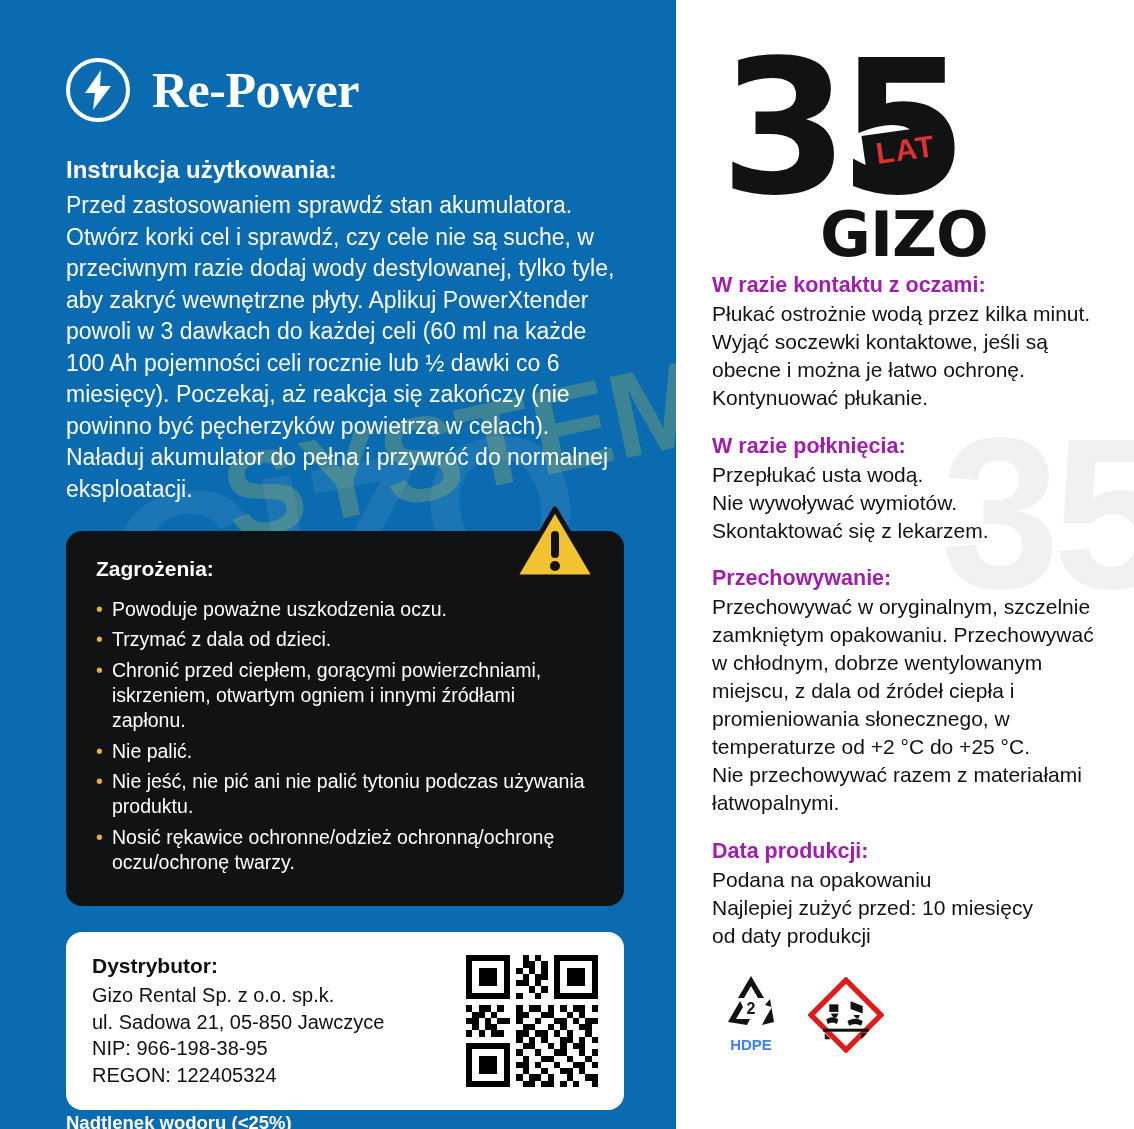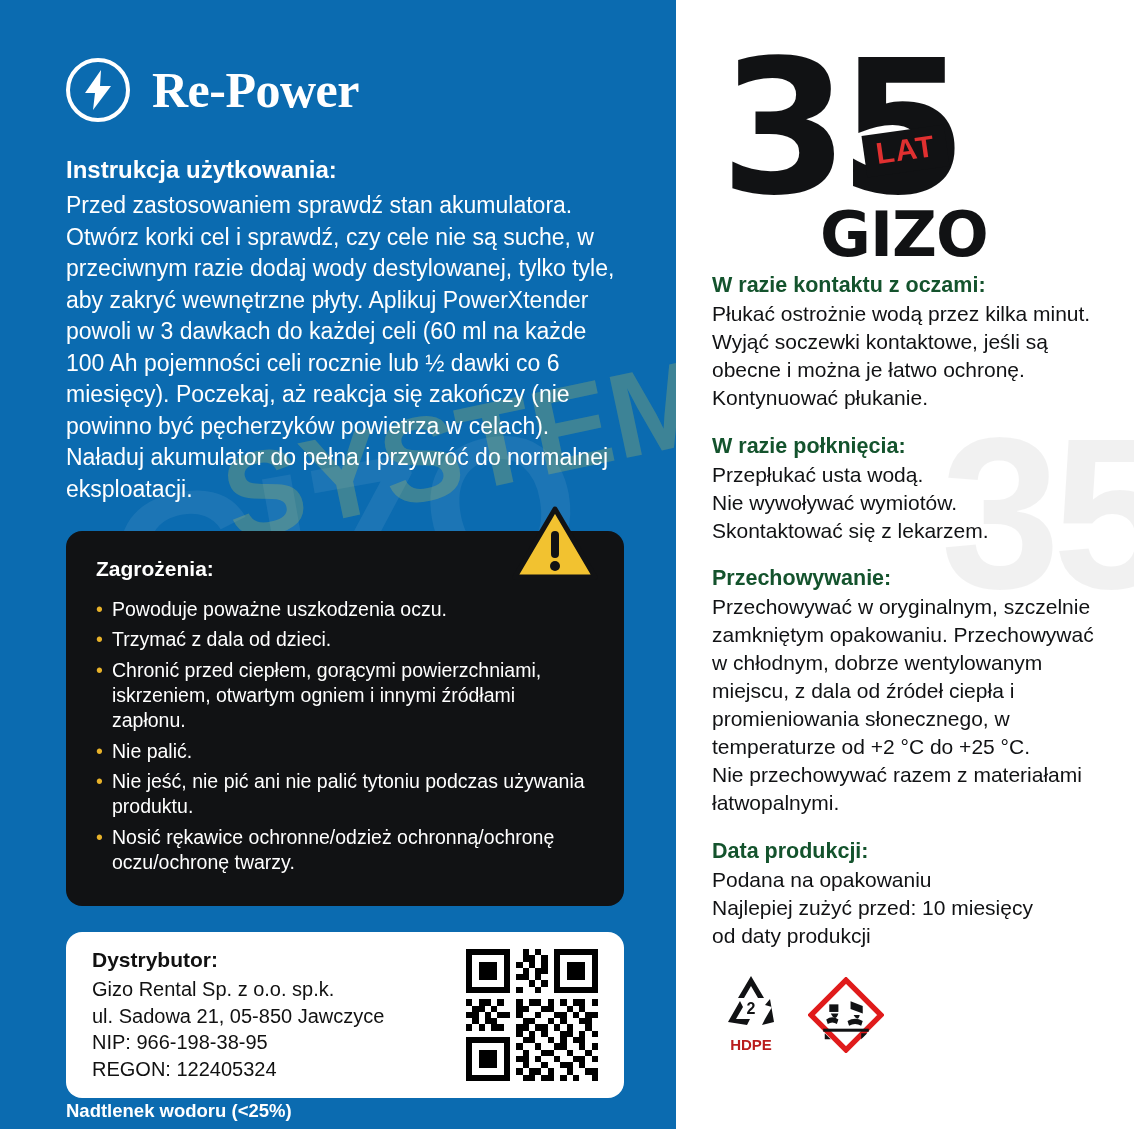--- a/index.html
+++ b/index.html
@@ -105,21 +105,21 @@
     left: 0; top: 0;
     color: #e8b22a;
   }
   .warn-tri {
     position: absolute;
     right: 26px; top: -26px;
   }
   .distrib-box {
     background: #ffffff;
     border-radius: 16px;
-    padding: 16px 26px;
+    padding: 22px 26px;
     display: flex;
     justify-content: space-between;
     align-items: center;
   }
   .distrib-title {
     font-size: 21px; font-weight: bold; color: #111; margin-bottom: 4px;
   }
   .distrib-line { font-size: 20px; color: #111; line-height: 1.32; }
   .qr {
     width: 132px; height: 132px;
@@ -180,35 +180,35 @@
     position: absolute;
     left: 108px; top: 150px;
     font-family: "DejaVu Sans", sans-serif;
     font-weight: bold;
     font-size: 62px;
     color: #111214;
     letter-spacing: -1px;
   }
   .r-block { position: relative; margin-bottom: 22px; }
   .r-title {
-    font-size: 21.5px; font-weight: bold; color: #14532d; margin-bottom: 2px;
+    font-size: 21.5px; font-weight: bold; color: #a21caf; margin-bottom: 2px;
   }
   .r-text {
     font-size: 21px; color: #111214; line-height: 1.33;
   }
   .pictograms {
     position: relative;
     display: flex;
     align-items: flex-end;
     gap: 26px;
     margin-top: 14px;
     padding-left: 8px;
   }
   .hdpe { text-align: center; }
-  .hdpe-label { font-size: 15px; font-weight: bold; color: #b91c1c; margin-top: 2px; }
+  .hdpe-label { font-size: 15px; font-weight: bold; color: #3b82f6; margin-top: 2px; }
   .ghs { width: 76px; height: 76px; }
 </style>
 </head>
 <body>
 
 <div class="label">
 
   <div class="left-panel">
 
     <div class="watermark">GIZO</div>

